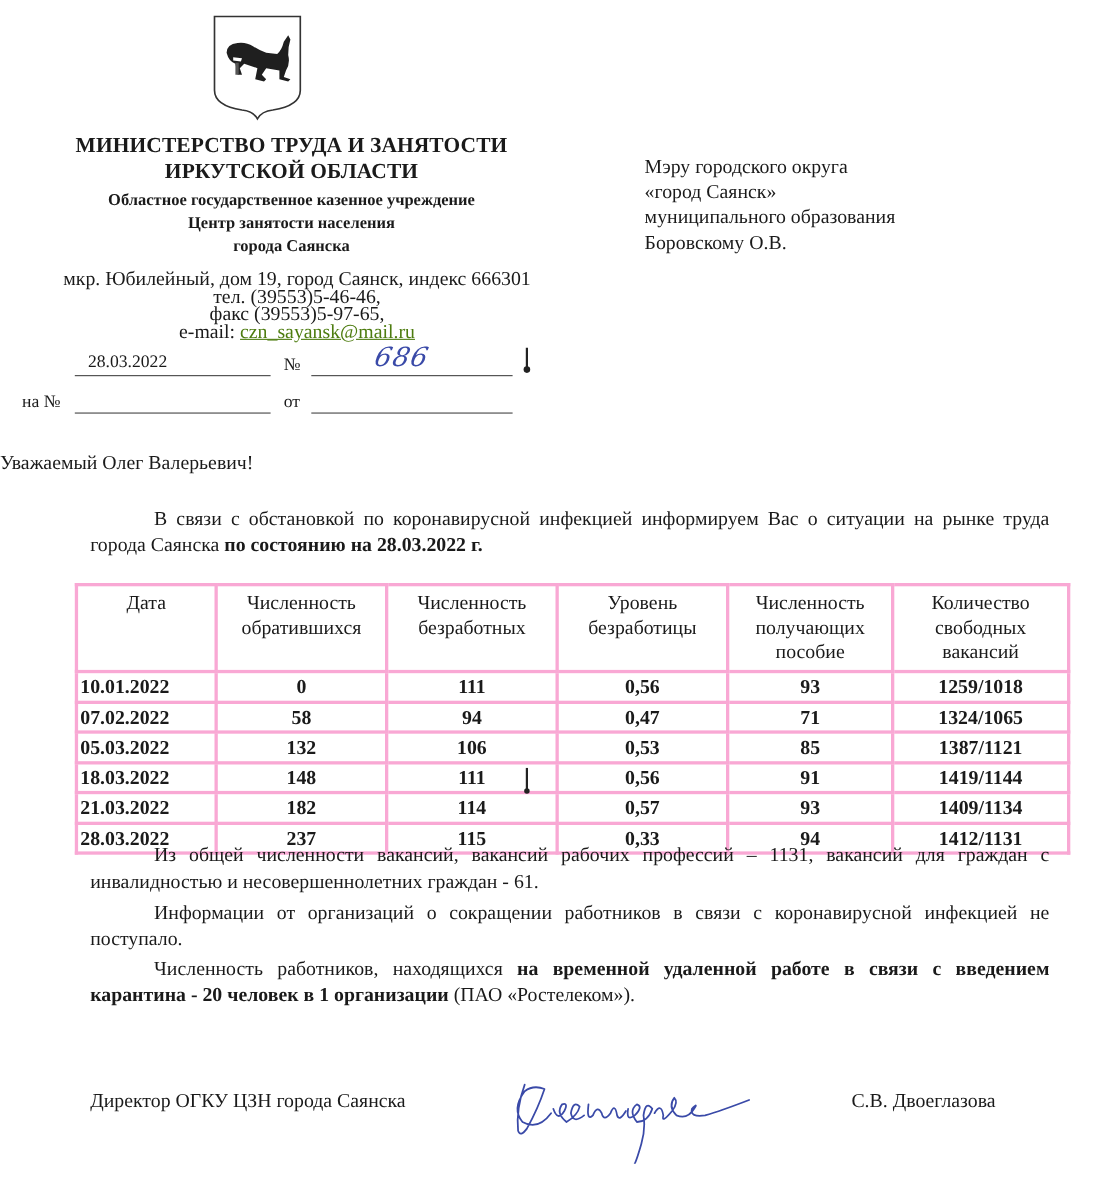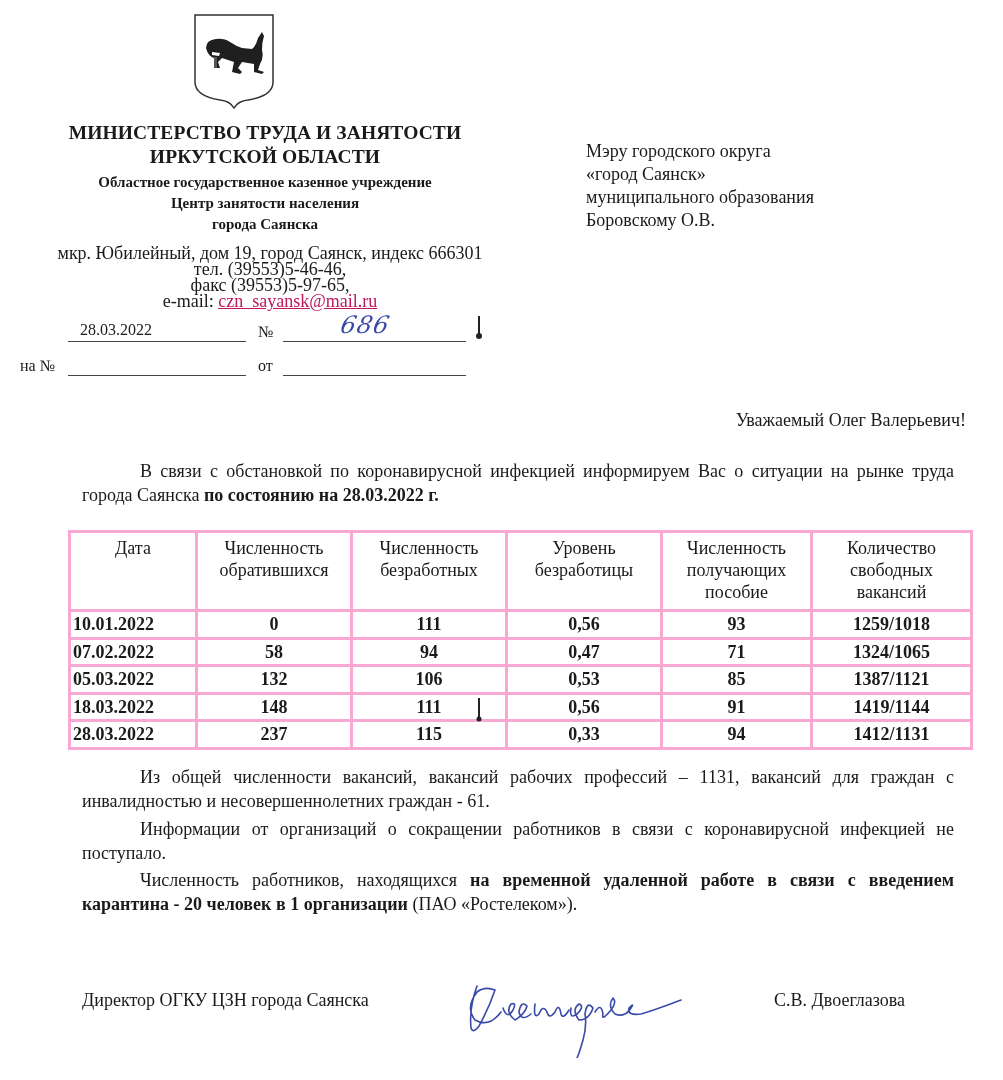--- a/index.html
+++ b/index.html
@@ -7,28 +7,28 @@
     width: 1003px; height: 1080px; position: relative; overflow: hidden;
     background: #ffffff; color: #1a1a1a;
     font-family: "Liberation Serif", "DejaVu Serif", serif;
   }
   .abs { position: absolute; }
   
   #crest { left: 192px; top: 12px; width: 84px; height: 98px; }
   .lh-title { left: 40px; width: 450px; text-align: center; font-weight: bold; font-size: 19.5px; line-height: 22px; letter-spacing: 0.1px; }
   .lh-sub { left: 40px; width: 450px; text-align: center; font-weight: bold; font-size: 15px; line-height: 21px; }
   .lh-contact { left: 40px; width: 460px; text-align: center; font-size: 18px; line-height: 16px; }
-  .lh-contact a { color: #be185d; text-decoration: underline; }
+  .lh-contact a { color: #4d7c0f; text-decoration: underline; }
   .field-line { border-bottom: 1px solid #444; height: 18px; }
   .field-text { font-size: 16px; }
   .handwritten { font-family: "DejaVu Serif", serif; font-style: italic; color: #3a4aa8; font-size: 24px; transform: skewX(-12deg); letter-spacing: 1px; }
   
   .addressee { left: 586px; top: 140px; font-size: 18px; line-height: 23px; }
   
-  .salutation { left: 0; width: 966px; top: 410px; text-align: right; font-size: 18px; }
+  .salutation { left: 0; width: 966px; top: 410px; text-align: left; font-size: 18px; }
   .para { left: 82px; width: 872px; font-size: 18px; line-height: 24px; text-align: justify; }
   .indent { text-indent: 58px; }
   b { font-weight: bold; }
   
   table.stats { position: absolute; left: 68px; top: 530px; border-collapse: collapse; font-size: 18px; }
   table.stats th, table.stats td { border: 3px solid #f9a8d4; text-align: center; padding: 0; font-weight: normal; }
   table.stats th { vertical-align: top; line-height: 22px; padding-top: 4px; height: 72px; }
   table.stats td { height: 24.5px; line-height: 22px; font-weight: bold; }
   table.stats td.date { text-align: left; padding-left: 2px; }
   
@@ -155,20 +155,28 @@
     </tr>
     <tr>
       <td class="date">18.03.2022</td>
       <td>148</td>
       <td>111</td>
       <td>0,56</td>
       <td>91</td>
       <td>1419/1144</td>
     </tr>
     <tr>
+      <td class="date">21.03.2022</td>
+      <td>182</td>
+      <td>114</td>
+      <td>0,57</td>
+      <td>93</td>
+      <td>1409/1134</td>
+    </tr>
+    <tr>
       <td class="date">28.03.2022</td>
       <td>237</td>
       <td>115</td>
       <td>0,33</td>
       <td>94</td>
       <td>1412/1131</td>
     </tr>
   </tbody>
 </table>
 <svg class="abs" style="left:475px; top:698px;" width="8" height="26">

